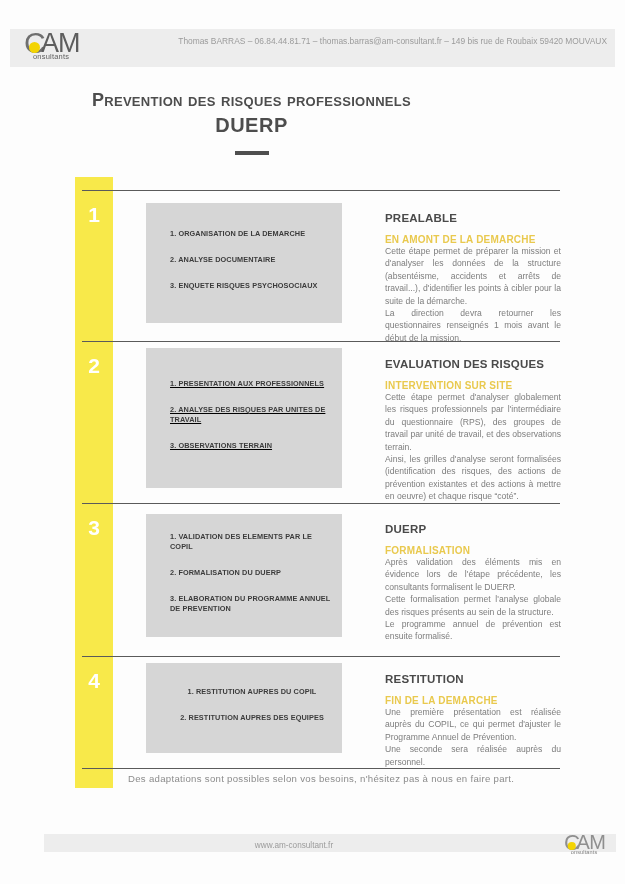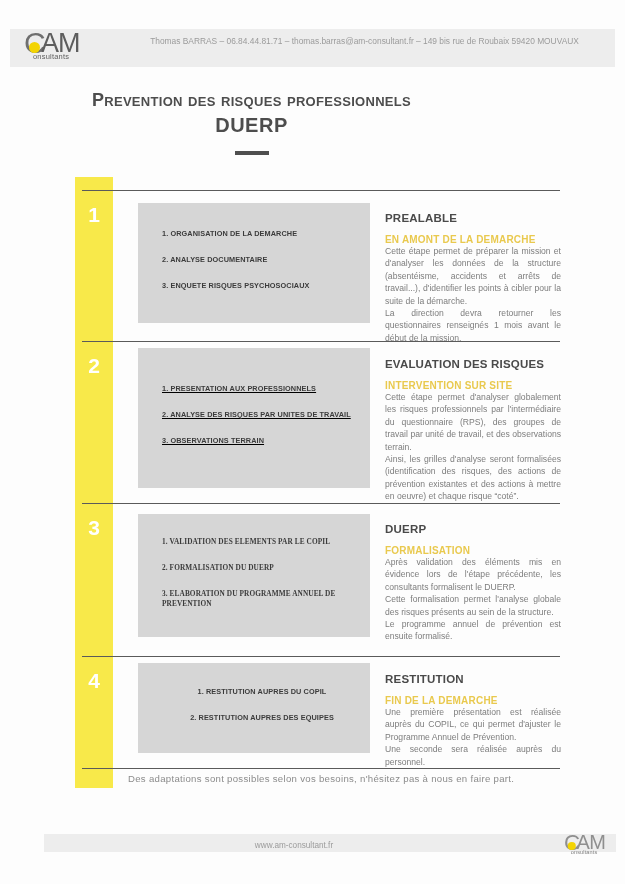--- a/index.html
+++ b/index.html
@@ -7,44 +7,44 @@
   body { font-family:"Liberation Sans", sans-serif; background:#fdfdfd; position:relative; overflow:hidden; }
 
   
   .header-bar { position:absolute; left:10px; top:29px; width:605px; height:38px; background:#ededed; }
   .logo { position:absolute; width:78px; height:36px; }
   .logo-header { left:14px; top:1px; }
   .logo-c { position:absolute; left:0; top:-4px; font-size:30px; font-weight:400; color:#6f6f6f; line-height:34px; }
   .logo-dot { position:absolute; left:5px; top:12px; width:11px; height:11px; border-radius:50%; background:#F3D403; }
   .logo-am { position:absolute; left:17px; top:-4px; font-size:27px; font-weight:400; color:#5d5d5d; line-height:34px; letter-spacing:-1px; }
   .logo-sub { position:absolute; left:9px; top:22px; font-size:7.5px; color:#5f5f5f; letter-spacing:0.2px; }
-  .contact { position:absolute; left:112px; right:8px; top:5px; text-align:center; font-size:8.4px; color:#9b9b9b; line-height:14px; white-space:nowrap; }
+  .contact { position:absolute; left:112px; right:8px; top:5px; text-align:right; font-size:8.4px; color:#9b9b9b; line-height:14px; white-space:nowrap; }
 
   
   .title-block { position:absolute; left:0; width:503px; top:90px; text-align:center; color:#4d4d4d; }
   .title-line1 { font-size:18px; font-weight:bold; font-variant:small-caps; letter-spacing:0.3px; }
   .title-line2 { font-size:20px; font-weight:bold; margin-top:3px; letter-spacing:0.5px; }
   .title-dash { width:34px; height:4px; background:#4f4f4f; margin:14px auto 0 auto; }
 
   
   .spine { position:absolute; left:75px; top:177px; width:38px; height:611px; background:#F8E94A; }
 
   
   .section { position:absolute; left:0; width:625px; }
   .sec-1 { top:190px; height:151px; }
   .sec-2 { top:341px; height:162px; }
   .sec-3 { top:503px; height:153px; }
   .sec-4 { top:656px; height:112px; }
   .rule { position:absolute; left:82px; top:0; width:478px; border-top:1px solid #5a5a5a; }
   .end-rule { position:absolute; left:82px; top:768px; width:478px; border-top:1px solid #5a5a5a; }
   .num { position:absolute; left:75px; top:13px; width:38px; text-align:center; color:#ffffff; font-size:21px; font-weight:bold; }
-  .graybox { position:absolute; left:138px; width:232px; background:#d6d6d6; display:flex; flex-direction:column; justify-content:center; row-gap:16px; padding:6px 8px 12px 24px; }
+  .graybox { position:absolute; left:146px; width:196px; background:#d6d6d6; display:flex; flex-direction:column; justify-content:center; row-gap:16px; padding:6px 8px 12px 24px; }
   .sec-1 .graybox { top:13px; height:120px; }
   .sec-2 .graybox { top:7px;  height:140px;text-decoration:underline; }
-  .sec-3 .graybox { top:11px; height:123px;font-family:Liberation Serif, serif; }
+  .sec-3 .graybox { top:11px; height:123px; }
   .sec-4 .graybox { top:7px;  height:90px;align-items:center; }
   .step { font-size:7.3px; font-weight:bold; color:#3b3b3b; line-height:10px; letter-spacing:0.1px; }
   .rightcol { position:absolute; left:385px; width:176px; }
   .sec-1 .rightcol { top:22px; }
   .sec-2 .rightcol { top:17px; }
   .sec-3 .rightcol { top:20px; }
   .sec-4 .rightcol { top:17px; }
   .sec-title { font-size:11.5px; font-weight:bold; color:#4a4a4a; letter-spacing:0.2px; }
   .sec-sub { font-size:10px; font-weight:bold; color:#E9C94E; margin-top:10px; letter-spacing:0.2px; }
   .sec-body { }

